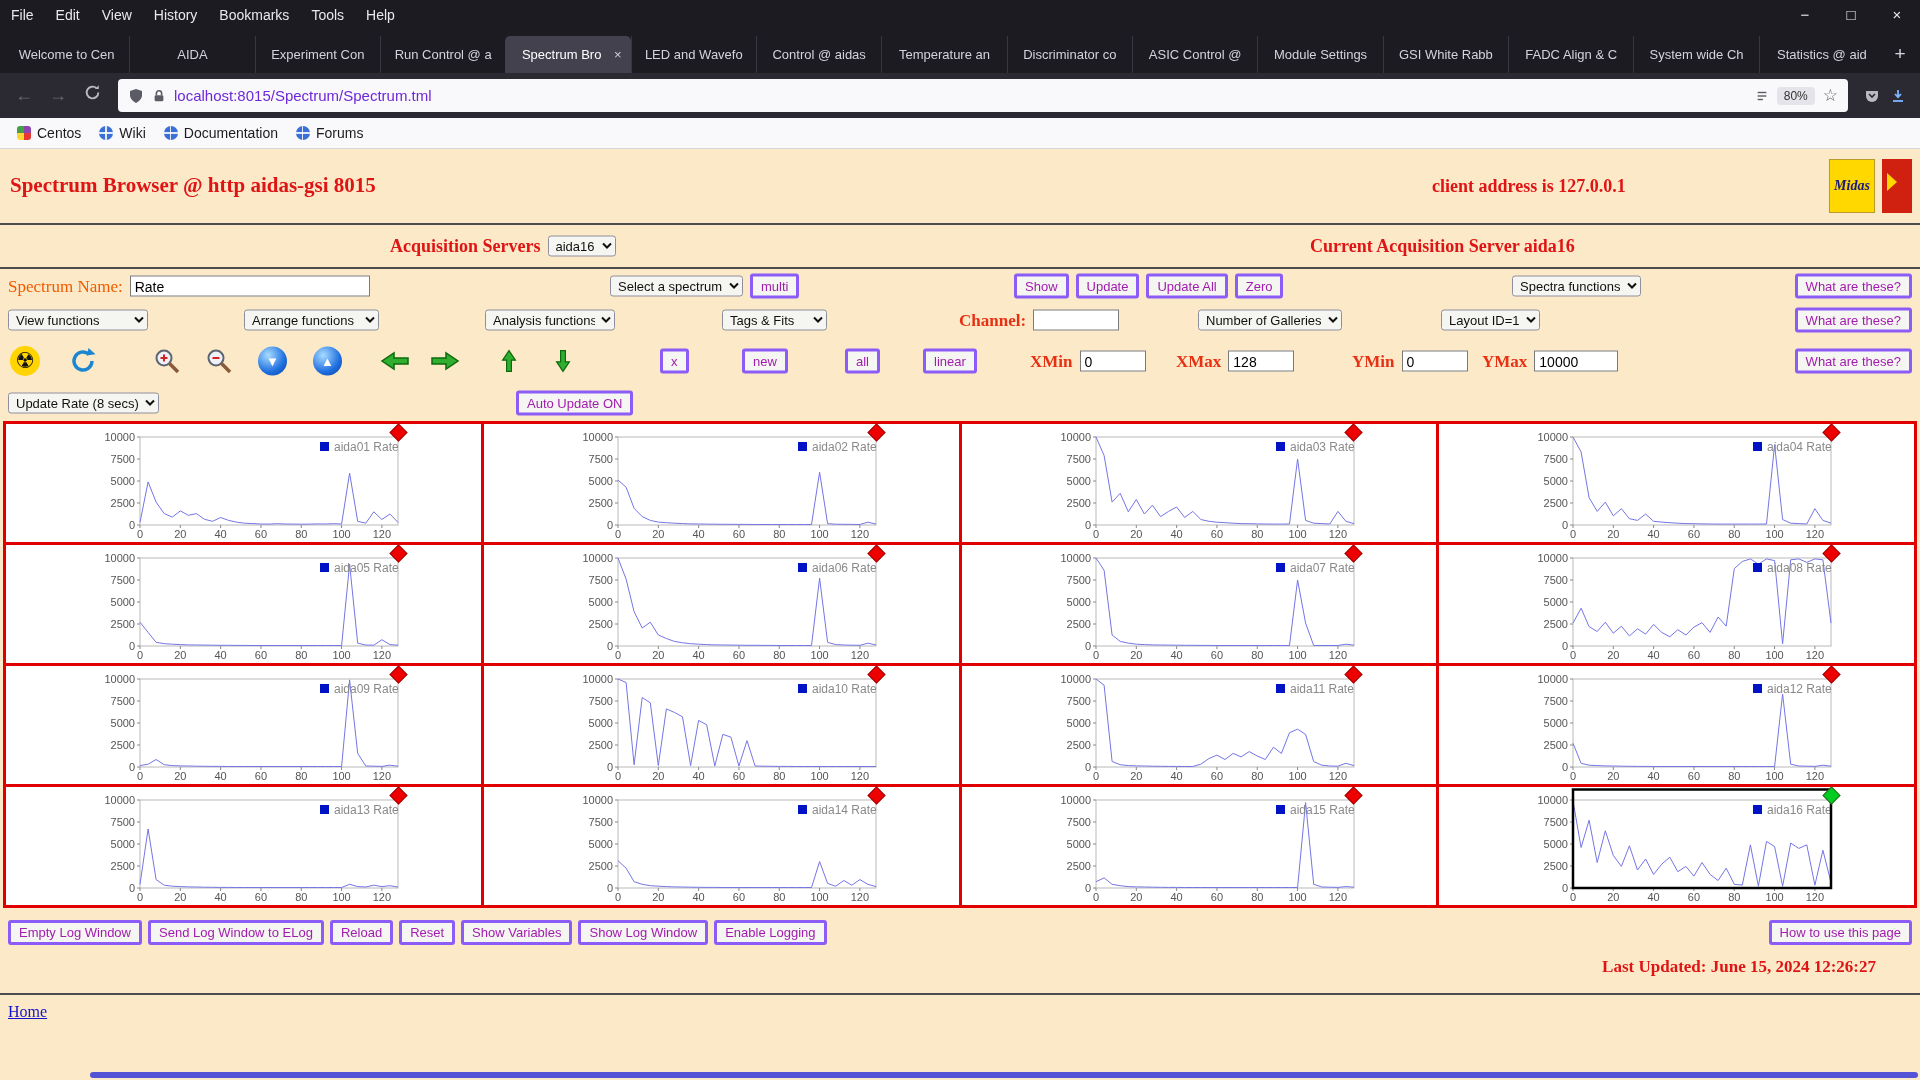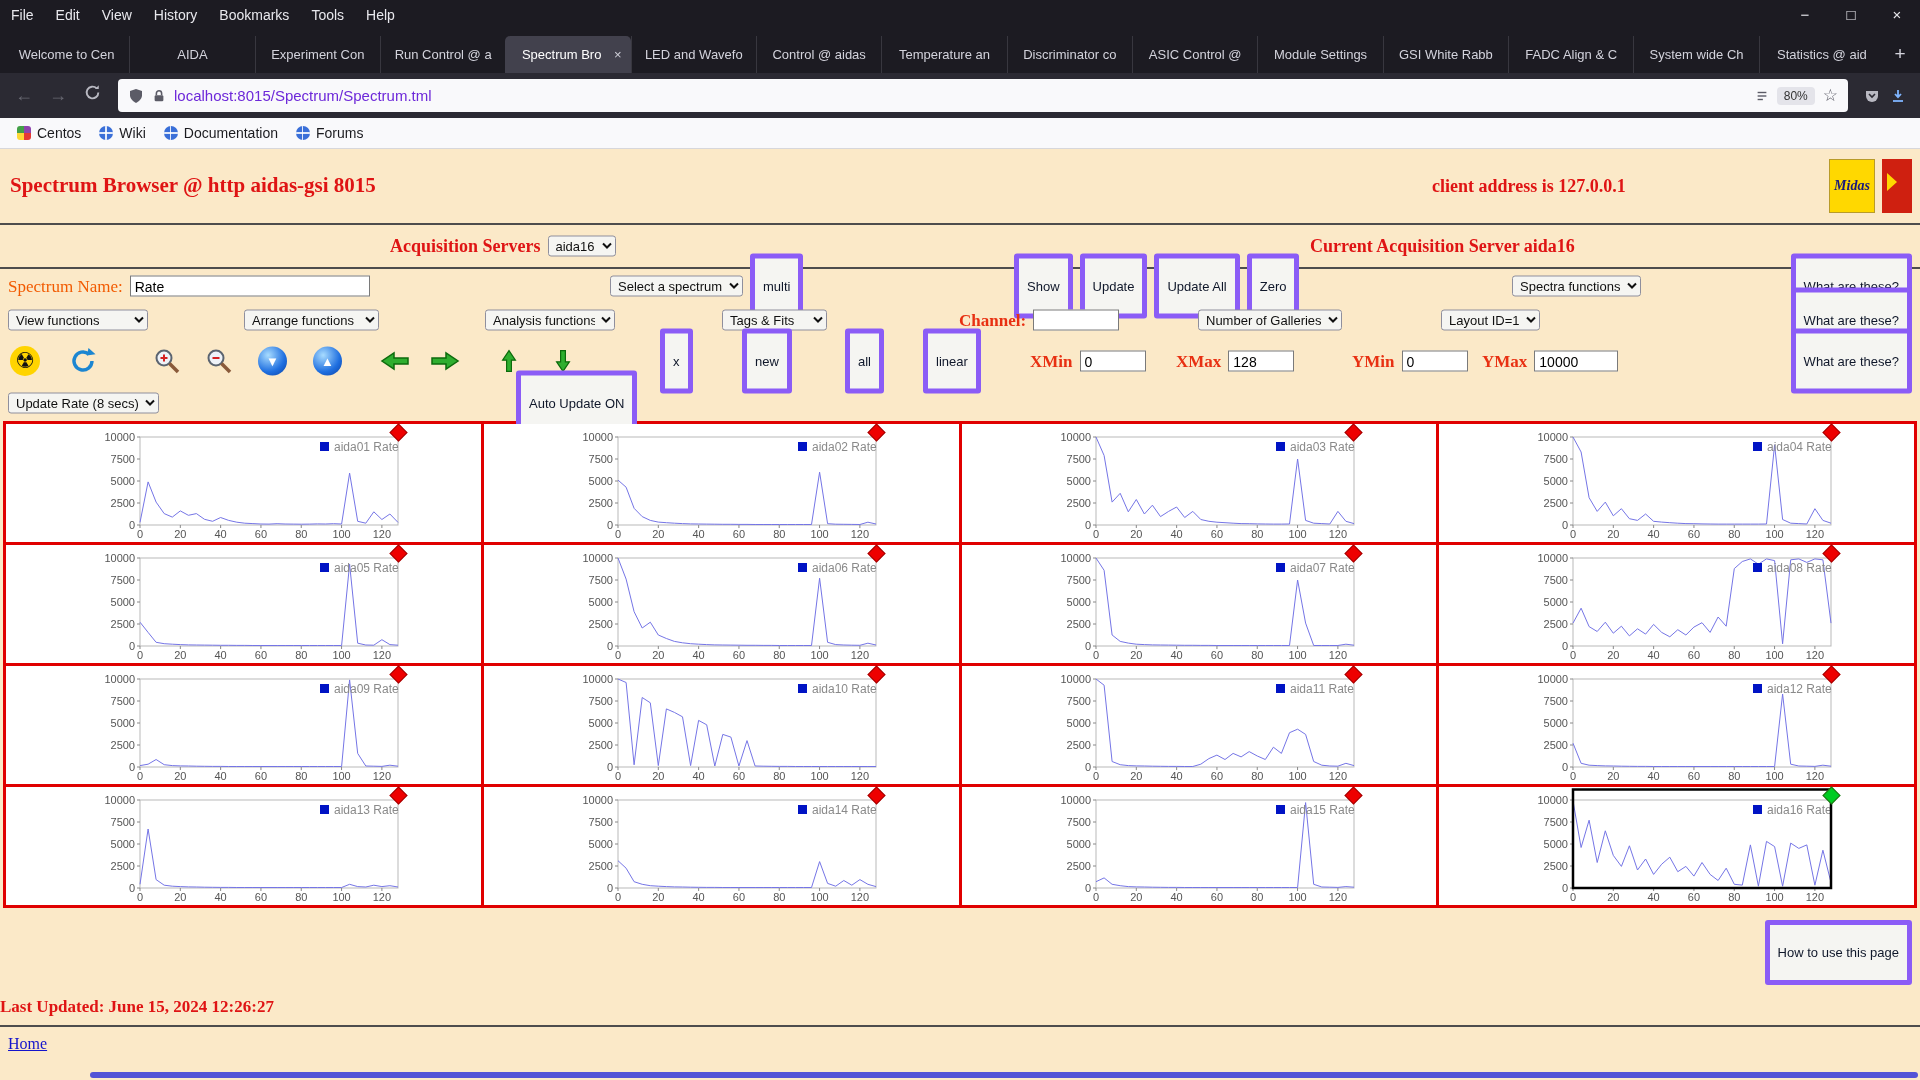--- a/index.html
+++ b/index.html
@@ -57,42 +57,42 @@
 
   .acqrow{position:relative;height:42px;}
   .grp{position:absolute;top:50%;transform:translateY(-50%);display:flex;align-items:center;gap:7px;white-space:nowrap;}
   .acq-label{font-size:18px;}
   .acq-current{font-size:18px;}
 
   .ctlrow{position:relative;height:34px;}
   .ctlrow.iconsrow{height:48px;}
   .ctlrow.lastrow{height:36px;}
 
-  button{font-family:"Liberation Sans",sans-serif;font-size:13px;background:#f5f5f2;border:5px solid #8b5cf6;border-radius:3px;padding:20px 8px;color:#0f172a;}
+  button{font-family:"Liberation Sans",sans-serif;font-size:13px;background:#f5f5f2;border:3px solid #8b5cf6;border-radius:3px;padding:2px 8px;color:#a21caf;}
   select{font-family:"Liberation Sans",sans-serif;font-size:13px;background:#f5f5f2;border:1px solid #8f8f9d;border-radius:3px;padding:1px 3px;color:#101010;}
   input[type=text]{font-size:14px;border:1px solid #7a7a7a;background:#fff;padding:2px 4px;height:21px;font-family:"Liberation Sans",sans-serif;}
   .lbl{font-size:17px;}
   .in-name{width:240px;} .in-chan{width:86px;} .in-x{width:66px;} .in-y{width:84px;}
 
   .icon{width:34px;height:34px;display:inline-flex;align-items:center;justify-content:center;}
   .rad{width:30px;height:30px;border-radius:50%;background:#ffd400;color:#111;font-size:22px;line-height:30px;text-align:center;}
   .sphere{width:29px;height:29px;border-radius:50%;background:radial-gradient(circle at 35% 30%,#a8dcff,#1f6fe0 60%,#0a3fa0);color:#fff;font-size:13px;line-height:29px;text-align:center;display:inline-block;}
 
   
   .grid{margin:0 3px;background:#e00000;border:3px solid #e00000;display:grid;grid-template-columns:repeat(4,1fr);grid-auto-rows:118px;gap:3px;}
   .cell{background:#fff;position:relative;}
   .cell svg{display:block;margin:1px 0 0 96px;}
   .diamond{position:absolute;top:2px;right:76px;width:13px;height:13px;transform:rotate(45deg);border:1px solid rgba(70,0,0,.45);}
   text.tick{font-size:11px;fill:#555;font-family:"Liberation Sans",sans-serif;}
   text.legend{font-size:12px;fill:#8a8a8a;font-family:"Liberation Sans",sans-serif;}
 
   
   .footrow{display:flex;gap:6px;padding:12px 8px 0 8px;align-items:center;}
   .help-btn{margin-left:auto;}
-  .lastupd{text-align:left;margin:12px 44px 8px 0;font-size:17px;}
+  .lastupd{text-align:right;margin:12px 44px 16px 0;font-size:17px;}
   .homerow{margin:8px 0 0 8px;padding-bottom:30px;}
   .homerow a{color:#1313cc;font-family:"Liberation Serif",serif;font-size:16px;}
   .hscroll{position:fixed;left:90px;right:2px;bottom:2px;height:6px;background:#5353d6;border-radius:3px;}
 </style>
 </head>
 <body>
 
 <div class="menubar">
   <div style="display:flex">
       <span class="menu-item">File</span>
@@ -926,20 +926,29 @@
           <polyline fill="none" stroke="#7575e6" stroke-width="1" points="38.0,12.9 46.1,59.5 54.1,32.2 62.2,74.5 70.3,42.8 78.3,67.4 86.4,78.4 94.4,57.8 102.5,82.0 110.6,71.0 118.6,86.4 126.7,76.2 134.8,69.2 142.8,83.7 150.9,78.4 158.9,88.1 167.0,74.5 175.1,86.4 183.1,92.5 191.2,80.2 199.3,96.3 207.3,97.1 215.4,56.9 223.4,98.2 231.5,53.4 239.6,58.6 247.6,98.2 255.7,55.1 263.8,60.4 271.8,56.9 279.9,97.2 287.9,62.2 296.0,94.5"></polyline>
           <rect x="218" y="17" width="9" height="9" fill="#0013c4"></rect>
           <text class="legend" x="232" y="25.5">aida16 Rate</text>
           <rect x="38" y="1.5" width="258" height="98.5" fill="none" stroke="#000" stroke-width="2.5"></rect>
         </svg>
         <span class="diamond" style="background:#00cc22"></span>
       </div>
     </div>
 
   <div class="footrow">
+    <div style="display:flex;gap:6px">
+        <button>Empty Log Window</button>
+        <button>Send Log Window to ELog</button>
+        <button>Reload</button>
+        <button>Reset</button>
+        <button>Show Variables</button>
+        <button>Show Log Window</button>
+        <button>Enable Logging</button>
+      </div>
     <button class="help-btn">How to use this page</button>
   </div>
 
   <div class="lastupd serifred">Last Updated: June 15, 2024 12:26:27</div>
 
   <hr class="rule">
 
   <div class="homerow">
     <a href="#">Home</a>
   </div>

